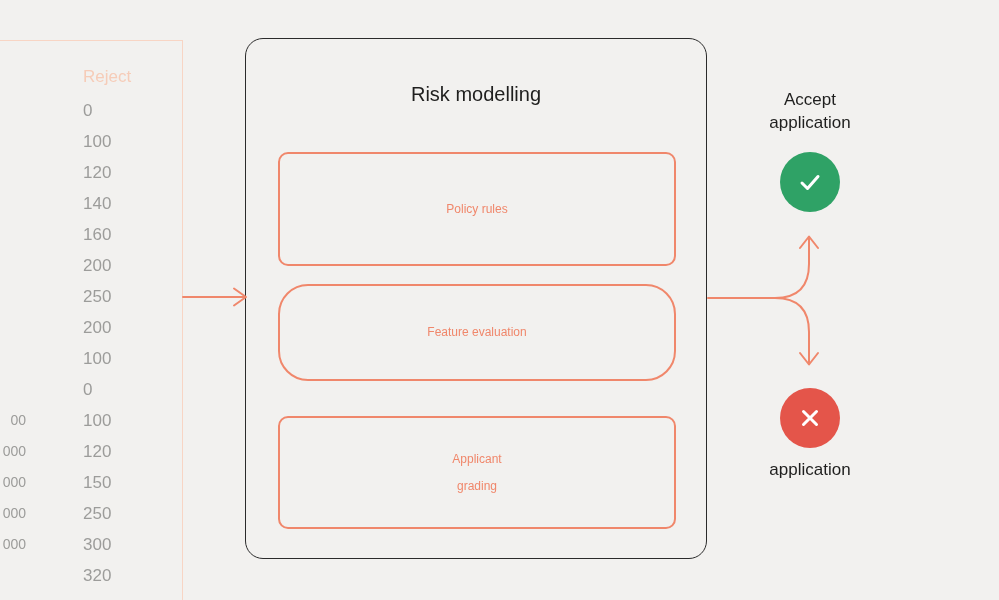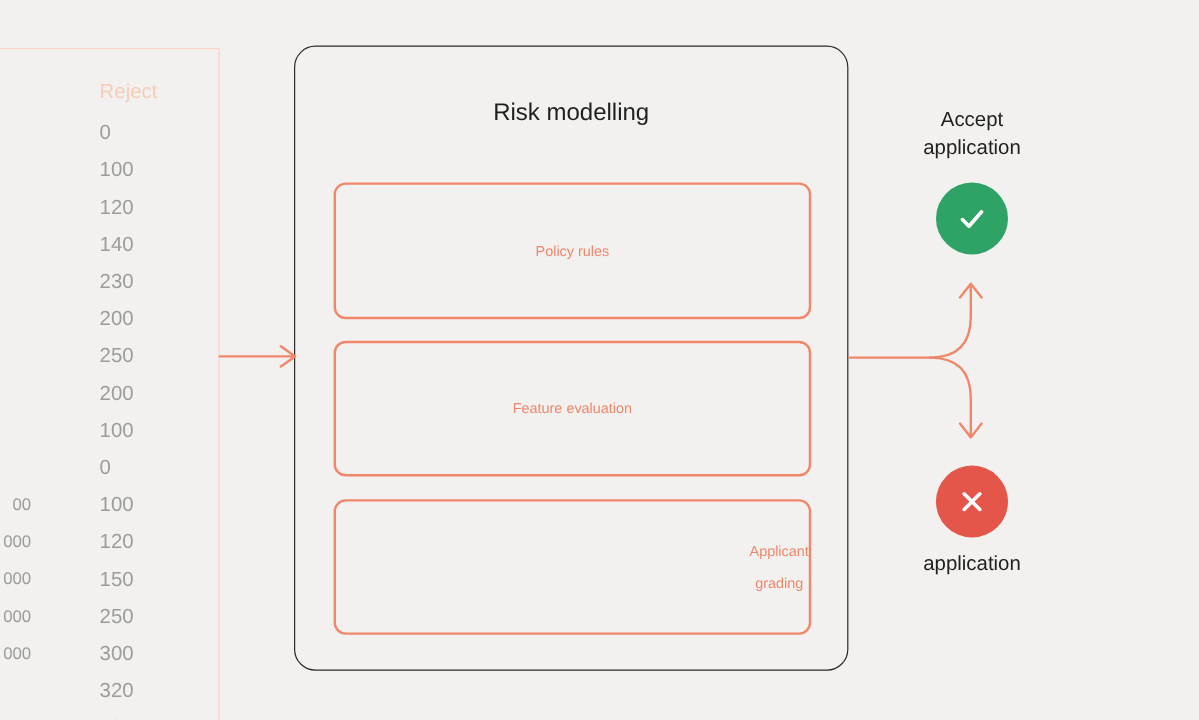--- a/index.html
+++ b/index.html
@@ -88,22 +88,22 @@
     align-items: center;
     justify-content: center;
     text-align: center;
   }
   .module-box .module-label {
     color: #F0876B;
     font-size: 12px;
     line-height: 27px;
   }
   .module-1 { top: 113px; height: 114px; }
-  .module-2 { top: 245px; height: 113px; }
-  .module-3 { top: 377px; height: 113px; justify-content: flex-end; }
+  .module-2 { top: 245px; height: 97px; border-radius: 30px; }
+  .module-3 { top: 377px; height: 113px; }
 
   
   .arrows-svg {
     position: absolute;
     left: 0;
     top: 0;
     pointer-events: none;
   }
 
   
@@ -147,21 +147,21 @@
   <div class="trow">
       <span class="amt"></span>
       <span class="pts">120</span>
     </div>
   <div class="trow">
       <span class="amt"></span>
       <span class="pts">140</span>
     </div>
   <div class="trow">
       <span class="amt"></span>
-      <span class="pts">230</span>
+      <span class="pts">160</span>
     </div>
   <div class="trow">
       <span class="amt"></span>
       <span class="pts">200</span>
     </div>
   <div class="trow">
       <span class="amt"></span>
       <span class="pts">250</span>
     </div>
   <div class="trow">

